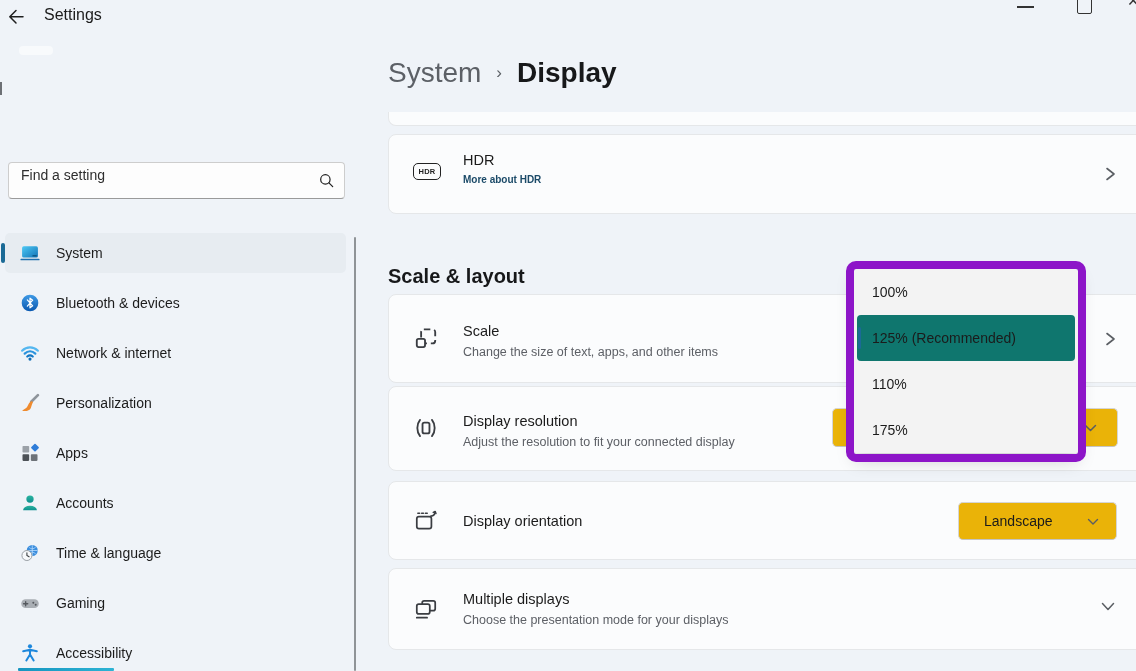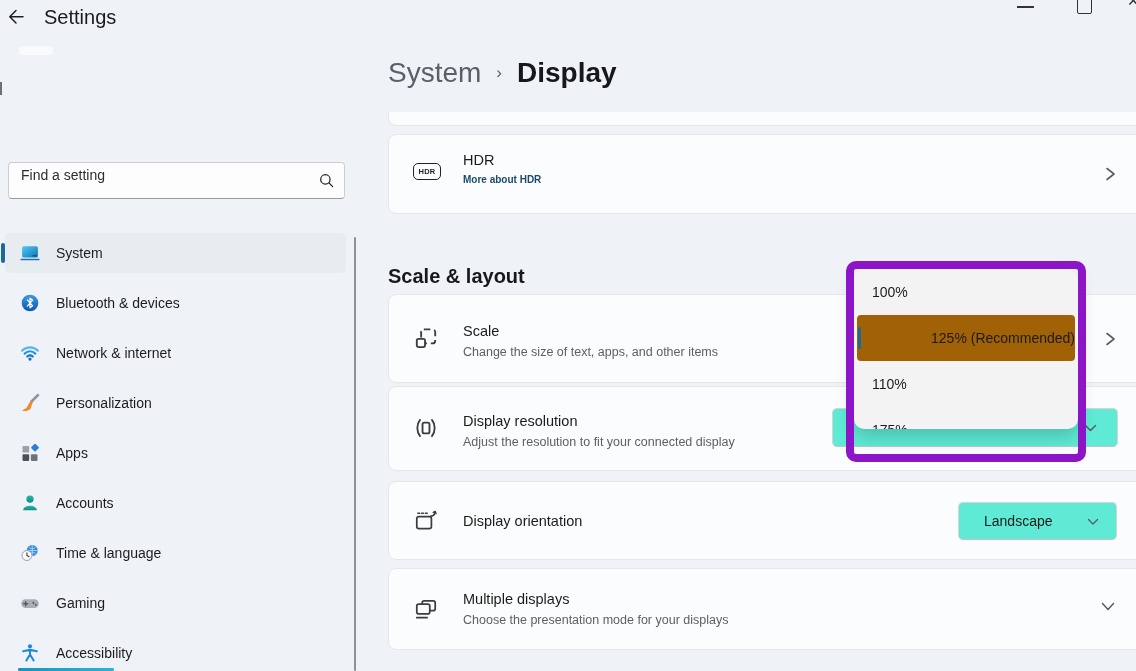--- a/index.html
+++ b/index.html
@@ -3,21 +3,21 @@
 <meta charset="utf-8">
 <style>
   html,body{margin:0;padding:0;}
   #screen{
     position:relative;width:1136px;height:671px;overflow:hidden;
     background:#eff3f8;font-family:"Liberation Sans",sans-serif;color:#1b1b1b;
     -webkit-font-smoothing:antialiased;
   }
   
   .back-btn{position:absolute;left:6px;top:4px;width:26px;height:26px;border:none;background:transparent;cursor:pointer;padding:0;}
-  .app-title{position:absolute;left:44px;top:6px;font-size:20px;color:#1b1b1b;}
+  .app-title{position:absolute;left:44px;top:6px;font-size:16px;color:#1b1b1b;}
   .win-min{position:absolute;left:1017px;top:6px;width:17px;height:2px;background:#333;}
   .win-max{position:absolute;left:1077px;top:-3px;width:13px;height:15px;border:1.6px solid #333;border-radius:2px;background:transparent;}
   .win-close{position:absolute;left:1127px;top:-8px;font-size:15px;color:#333;}
   .avatar-skeleton{position:absolute;left:19px;top:46px;width:34px;height:9px;background:rgba(255,255,255,.55);border-radius:4px;}
   .edge-caret{position:absolute;left:0;top:82px;width:2px;height:13px;background:#6d7075;}
   
   .search-wrap{position:absolute;left:8px;top:162px;width:337px;height:37px;}
   .search-wrap input{
     width:100%;height:100%;box-sizing:border-box;border:1px solid #cdcdcd;border-bottom-color:#9a9a9a;
     border-radius:4px;background:#fdfdfd;padding:0 38px 12px 12px;font-size:14px;color:#1b1b1b;
@@ -49,30 +49,30 @@
   .row-icon{position:absolute;left:24px;width:26px;height:26px;}
   .card-title{position:absolute;left:74px;font-size:14.5px;color:#1b1b1b;}
   .card-sub{position:absolute;left:74px;font-size:12.5px;color:#5d6066;}
   .hdr-badge{position:absolute;left:24px;top:28px;width:28px;height:17px;border:1.8px solid #222;border-radius:5px;
     font-size:7.5px;font-weight:bold;display:flex;align-items:center;justify-content:center;letter-spacing:.3px;color:#222;box-sizing:border-box;}
   .hdr-link{position:absolute;left:74px;top:39px;font-size:10px;font-weight:bold;color:#1b4a68;cursor:pointer;}
   .chev-right{position:absolute;left:714px;width:14px;height:16px;}
   .chev-down-row{position:absolute;left:712px;width:14px;height:10px;}
   .section-title{position:absolute;left:388px;top:265px;font-size:20px;font-weight:bold;color:#17181a;}
   
-  .select-box{position:absolute;background:#5eead4;border:1px solid #d5d5d5;border-bottom-color:#c4c4c4;border-radius:5px;box-sizing:border-box;cursor:pointer;padding-left:26px;}
+  .select-box{position:absolute;background:#eab308;border:1px solid #d5d5d5;border-bottom-color:#c4c4c4;border-radius:5px;box-sizing:border-box;cursor:pointer;padding-left:26px;}
   .select-res{left:832px;top:408px;width:286px;height:39px;z-index:1;}
   .select-orient{left:958px;top:502px;width:159px;height:38px;}
   .select-label{position:absolute;left:25px;top:0;line-height:36px;font-size:14px;color:#1b1b1b;}
   .select-chev{position:absolute;right:16px;top:15px;width:13px;height:9px;}
   
-  .flyout{position:absolute;left:854px;top:269px;width:224px;height:160px;background:#f3f3f3;border-radius:10px;
+  .flyout{position:absolute;left:854px;top:269px;width:224px;height:184px;background:#f3f3f3;border-radius:3px;
     box-shadow:0 8px 18px rgba(0,0,0,.18);z-index:5;overflow:hidden;}
   .fly-item{position:relative;height:46px;display:flex;align-items:center;padding-left:18px;font-size:14px;color:#1b1b1b;cursor:pointer;box-sizing:border-box;}
-  .fly-item.selected{background:#a16207;border-radius:4px;margin:0 3px;padding-left:15px;justify-content:flex-end;}
+  .fly-item.selected{background:#0f766e;border-radius:4px;margin:0 3px;padding-left:15px;}
   .fly-pill{position:absolute;left:1px;top:12px;width:3px;height:22px;border-radius:2px;background:#1b6a96;}
   
   .annotation{position:absolute;left:846px;top:261px;width:240px;height:201px;border:8px solid #8d15c8;border-radius:10px;
     box-sizing:border-box;z-index:6;pointer-events:none;}
   svg{display:block;}
 </style>
 </head>
 <body>
 
 <div id="screen">

